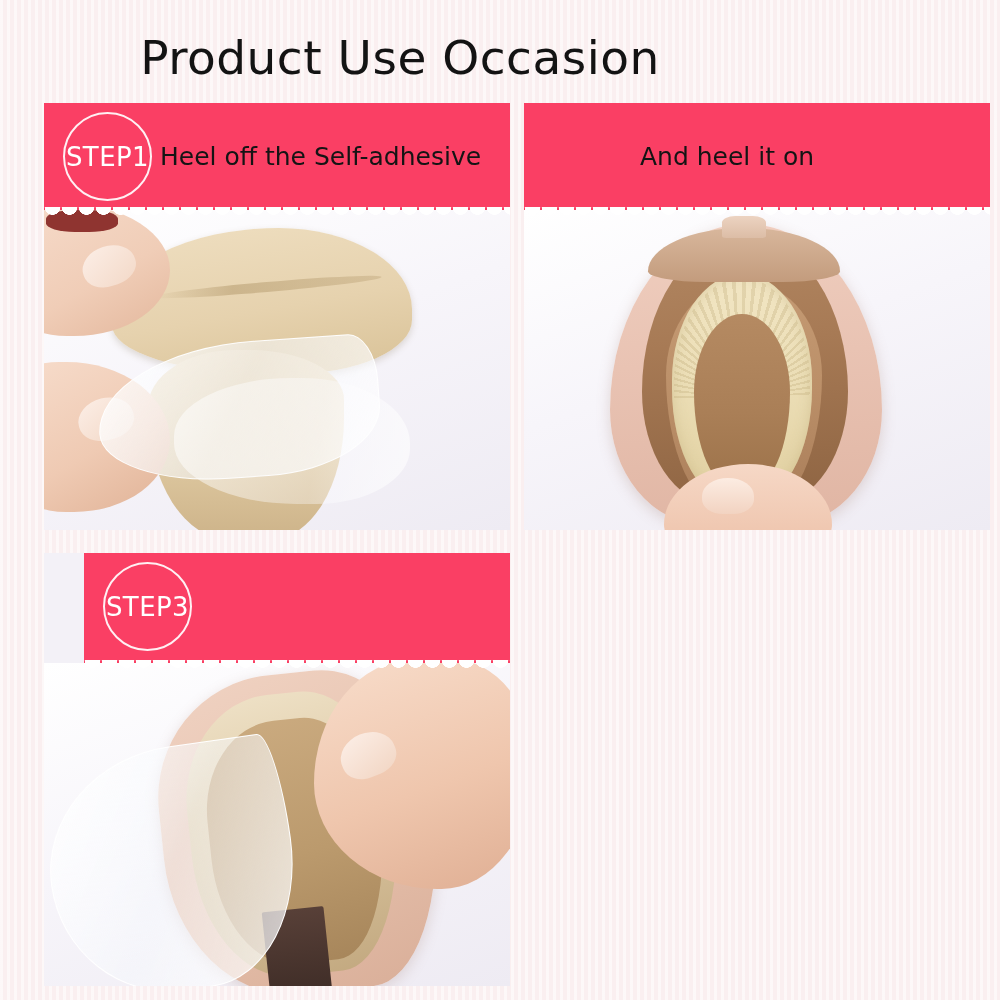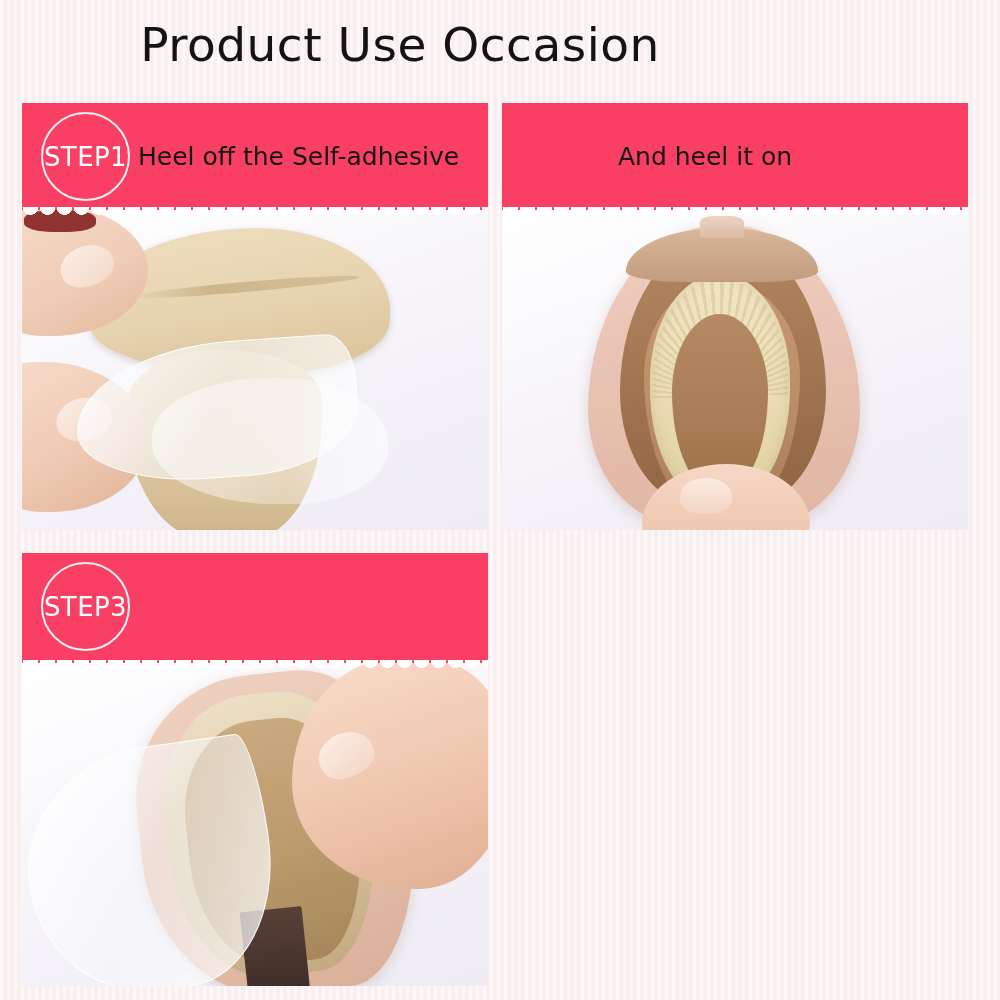--- a/index.html
+++ b/index.html
@@ -33,36 +33,36 @@
 
   .page {
     position: relative;
     width: 1000px;
     height: 1000px;
     z-index: 1;
   }
 
   .page-title {
     position: absolute;
-    top: 16px;
+    top: 29px;
     left: 0;
     width: 800px;
     text-align: center;
     font-size: 47px;
     line-height: 58px;
     letter-spacing: 0.5px;
     color: #131313;
     font-family: "DejaVu Sans", sans-serif;
     font-weight: 400;
   }
 
   .grid {
     position: absolute;
     top: 103px;
-    left: 22px;
+    left: 44px;
     width: 928px;
     height: 860px;
     display: grid;
     grid-template-columns: 466px 466px;
     grid-template-rows: 427px 433px;
     column-gap: 14px;
     row-gap: 23px;
   }
 
   .panel {
@@ -71,21 +71,21 @@
     background: #f3f1f7;
   }
 
   
   .banner {
     position: relative;
     height: 107px;
     background: #fa3f64;
     z-index: 3;
   }
-  .panel.row2 .banner { height: 110px; }
+  .panel.row2 .banner { height: 110px; margin-left: 40px; }
 
   .scallop {
     position: absolute;
     left: 0;
     bottom: -9px;
     width: 100%;
     height: 12px;
     background:
       radial-gradient(circle at 8.5px 0px, #ffffff 7.6px, rgba(255,255,255,0) 8.1px);
     background-size: 17px 12px;

